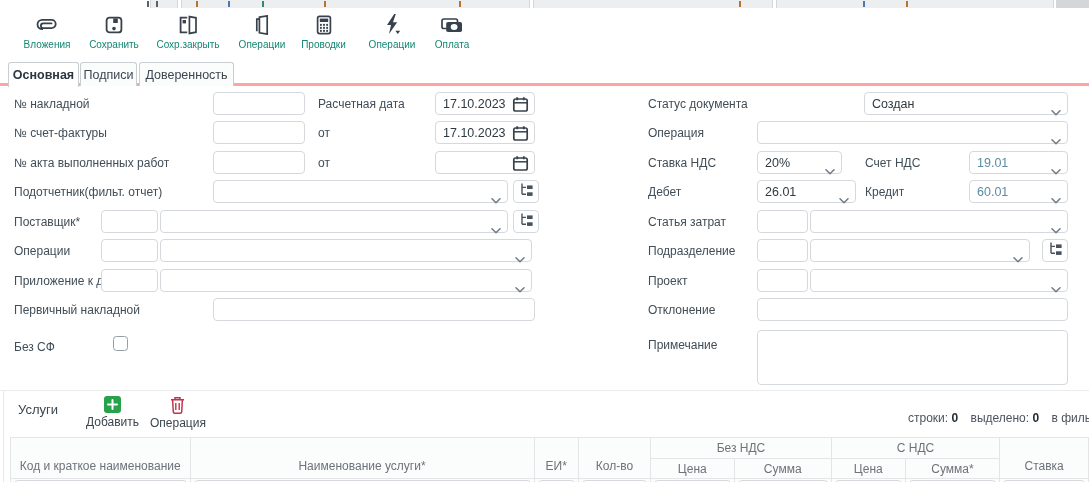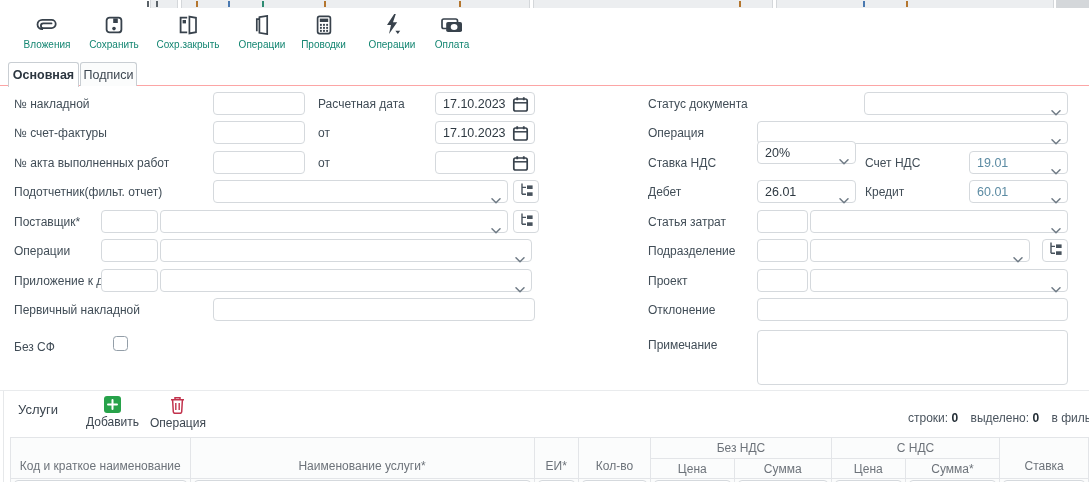--- a/index.html
+++ b/index.html
@@ -8,21 +8,21 @@
   
   .topstrip{position:absolute;left:0;top:0;width:1089px;height:9px;background:#fff;}
   .ttab{position:absolute;top:0;height:8px;background:#eceef0;border-left:1px solid #d4d7da;border-right:1px solid #d4d7da;box-sizing:border-box;}
   .tcorner{position:absolute;top:0;left:1056px;width:33px;height:8px;background:#d4d7da;}
   .tmark{position:absolute;top:1px;width:2px;height:6px;}
   
   .tbtn{position:absolute;top:13px;display:flex;flex-direction:column;align-items:center;gap:3px;cursor:pointer;}
   .ticon{height:22px;display:flex;align-items:flex-end;color:var(--icon-slate,#38424c);}
   .tlabel{font-size:10px;color:var(--accent-teal,#148672);white-space:nowrap;line-height:13px;}
   
-  .tabbar{position:absolute;left:0;top:62px;width:1089px;height:24px;border-bottom:1px solid #fca5a5;box-sizing:border-box;}
+  .tabbar{position:absolute;left:0;top:62px;width:1089px;height:24px;border-bottom:3px solid #fca5a5;box-sizing:border-box;}
   .ftab{position:absolute;top:0;height:24px;border:1px solid #c9ced3;border-bottom:none;border-radius:3px 3px 0 0;background:#fbfcfc;box-sizing:border-box;display:flex;align-items:center;justify-content:center;font-size:12.5px;color:#3c4650;cursor:pointer;}
   .ftab.active{font-weight:bold;color:#2c3640;background:#fff;height:25px;z-index:2;}
   
   .lbl{position:absolute;font-size:12px;color:var(--label-color,#414d57);white-space:nowrap;line-height:14px;}
   .fld{position:absolute;height:23px;background:#fff;border:1px solid var(--field-border,#d5d9dd);border-radius:4px;box-sizing:border-box;}
   .cval{position:absolute;left:7px;top:4px;right:18px;font-size:12.5px;color:#2e3942;white-space:nowrap;overflow:hidden;}
   .muted{color:var(--value-muted,#5c8ba3);}
   .chev{position:absolute;right:6px;top:9px;}
   .calic{position:absolute;right:5px;top:3px;color:var(--icon-slate,#38424c);}
   .treebtn{position:absolute;width:26px;height:23px;border:1px solid var(--field-border,#d5d9dd);border-radius:4px;background:#fff;box-sizing:border-box;display:flex;align-items:center;justify-content:center;cursor:pointer;}
@@ -145,20 +145,23 @@
   </div>
 </div>
 
 <div class="tabbar">
   <div class="ftab active" style="left:8px;width:71px">
       <span>Основная</span>
     </div>
   <div class="ftab" style="left:80px;width:57px">
       <span>Подписи</span>
     </div>
+  <div class="ftab" style="left:139px;width:95px">
+      <span>Доверенность</span>
+    </div>
 </div>
 
 <span class="lbl" style="left:14px;top:97px">№ накладной</span>
 <div class="fld" style="left:213px;top:92px;width:92px"></div>
 <span class="lbl" style="left:318px;top:97px">Расчетная дата</span>
 <div class="fld" style="left:435px;top:92px;width:100px">
   <span class="cval">17.10.2023</span>
   <span class="calic"><svg width="17" height="17" viewBox="0 0 17 17">
         <rect x="1.8" y="3" width="13.4" height="12" rx="1.8" fill="none" stroke="currentColor" stroke-width="1.7"></rect>
         <path d="M1.8 6.8h13.4" stroke="currentColor" stroke-width="1.5"></path>
@@ -236,34 +239,35 @@
 </div>
 
 <span class="lbl" style="left:14px;top:303px">Первичный накладной</span>
 <div class="fld" style="left:213px;top:298px;width:322px"></div>
 
 <span class="lbl" style="left:14px;top:340px">Без СФ</span>
 <div class="cbx" style="left:113px;top:336px"></div>
 
 <span class="lbl" style="left:648px;top:97px">Статус документа</span>
 <div class="fld" style="left:864px;top:92px;width:204px">
+  <span class="cval">Создан</span>
   <span class="chev"><svg width="10" height="6" viewBox="0 0 10 6">
         <path d="M1 .8L5 4.8 9 .8" fill="none" stroke="#6f7a85" stroke-width="1.5" stroke-linecap="round" stroke-linejoin="round"></path>
       </svg></span>
 </div>
 
 <span class="lbl" style="left:648px;top:126px">Операция</span>
 <div class="fld" style="left:757px;top:121px;width:311px">
   <span class="chev"><svg width="10" height="6" viewBox="0 0 10 6">
         <path d="M1 .8L5 4.8 9 .8" fill="none" stroke="#6f7a85" stroke-width="1.5" stroke-linecap="round" stroke-linejoin="round"></path>
       </svg></span>
 </div>
 
 <span class="lbl" style="left:648px;top:156px">Ставка НДС</span>
-<div class="fld" style="left:757px;top:141px;width:99px">
+<div class="fld" style="left:757px;top:151px;width:85px">
   <span class="cval">20%</span>
   <span class="chev"><svg width="10" height="6" viewBox="0 0 10 6">
         <path d="M1 .8L5 4.8 9 .8" fill="none" stroke="#6f7a85" stroke-width="1.5" stroke-linecap="round" stroke-linejoin="round"></path>
       </svg></span>
 </div>
 <span class="lbl" style="left:865px;top:156px">Счет НДС</span>
 <div class="fld" style="left:969px;top:151px;width:99px">
   <span class="cval muted">19.01</span>
   <span class="chev"><svg width="10" height="6" viewBox="0 0 10 6">
         <path d="M1 .8L5 4.8 9 .8" fill="none" stroke="#6f7a85" stroke-width="1.5" stroke-linecap="round" stroke-linejoin="round"></path>

